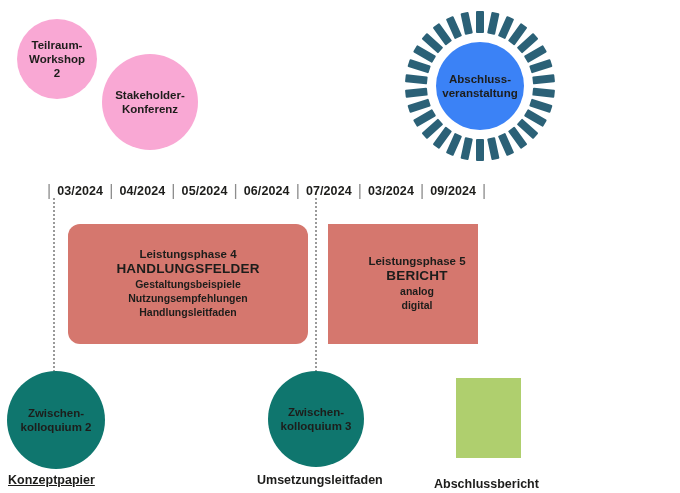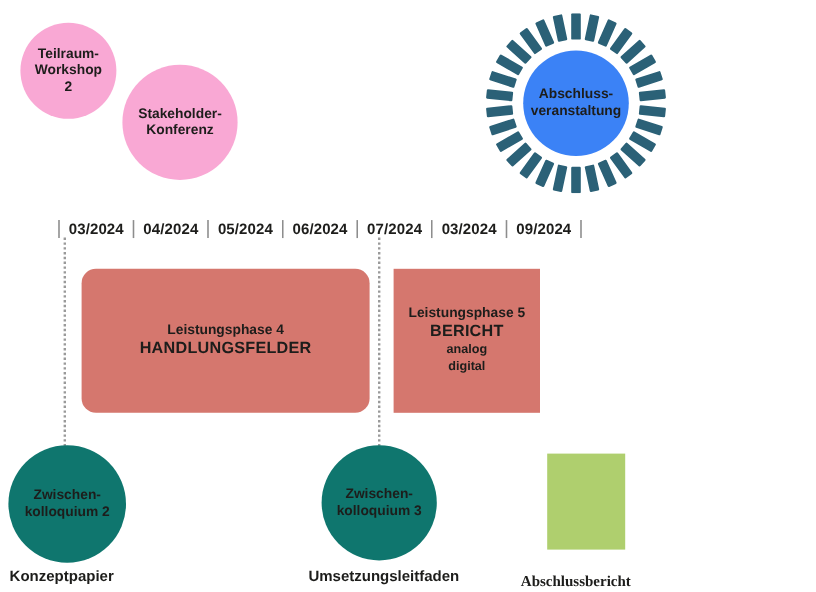--- a/index.html
+++ b/index.html
@@ -105,21 +105,21 @@
     position: absolute;
     background: #d5776e;
     display: flex;
     flex-direction: column;
     align-items: center;
     justify-content: center;
     text-align: center;
     color: #1d1d1b;
   }
   #phase-4 { left: 68px;  top: 224px; width: 240px; height: 120px; border-radius: 12px; }
-  #phase-5 { left: 328px; top: 224px; width: 122px; height: 120px; }
+  #phase-5 { left: 328px; top: 224px; width: 122px; height: 120px; padding-left: 28px; }
 
   .phase-line1 { font-size: 11.5px; font-weight: bold; margin-bottom: 1px; }
   .phase-title { font-size: 13.5px; font-weight: bold; letter-spacing: 0.2px; margin-bottom: 2px; }
   .phase-sub   { font-size: 10.5px; font-weight: bold; line-height: 1.32; white-space: pre-line; }
 
   
   .milestone-circle {
     position: absolute;
     border-radius: 50%;
     background: #0f766e;
@@ -145,23 +145,23 @@
   }
 
   
   .caption {
     position: absolute;
     color: #1d1d1b;
     font-size: 12.5px;
     font-weight: bold;
     white-space: nowrap;
   }
-  #caption-konzeptpapier      { left: 8px;   top: 473px; }
+  #caption-konzeptpapier      { left: 8px;   top: 473px; text-decoration: underline; }
   #caption-umsetzungsleitfaden{ left: 257px; top: 473px; }
-  #caption-abschlussbericht   { left: 434px; top: 477px; font-family: Liberation Serif, serif; }
+  #caption-abschlussbericht   { left: 434px; top: 477px; }
 </style>
 </head>
 <body>
 
 <div id="stage">
 
   <div class="event-circle" id="circle-teilraum">Teilraum-
 Workshop
 2</div>
 
@@ -284,20 +284,23 @@
     <span class="month-label">09/2024</span>
     <span class="tick-sep">|</span>
   </div>
 
   <div class="dotted-line" id="dotted-left"></div>
   <div class="dotted-line" id="dotted-right"></div>
 
   <div class="phase-block" id="phase-4">
     <div class="phase-line1">Leistungsphase 4</div>
     <div class="phase-title">HANDLUNGSFELDER</div>
+    <div class="phase-sub">Gestaltungsbeispiele
+Nutzungsempfehlungen
+Handlungsleitfaden</div>
   </div>
 
   <div class="phase-block" id="phase-5">
     <div class="phase-line1">Leistungsphase 5</div>
     <div class="phase-title">BERICHT</div>
     <div class="phase-sub">analog
 digital</div>
   </div>
 
   <div class="milestone-circle" id="circle-zwischen-2">Zwischen-

